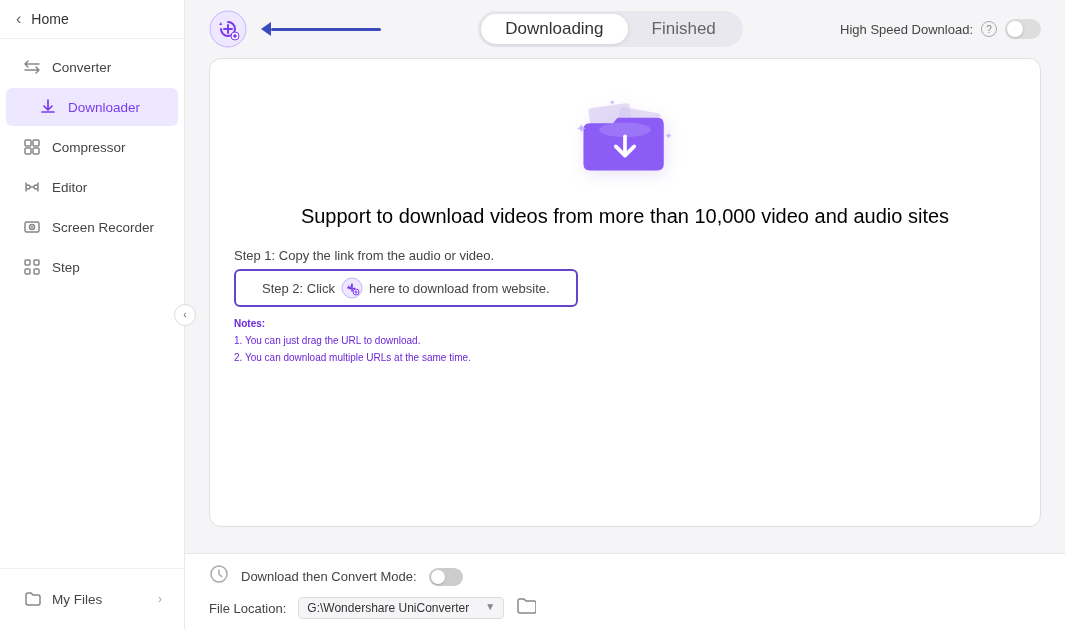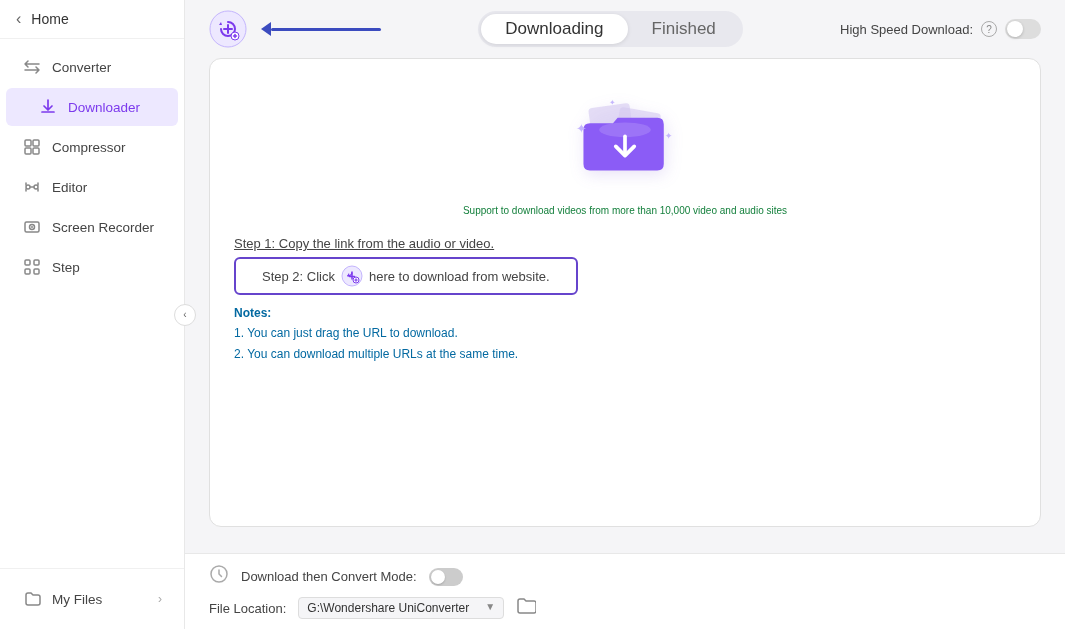--- a/index.html
+++ b/index.html
@@ -223,53 +223,52 @@
       position: relative;
       width: 120px;
       height: 100px;
       margin-bottom: 16px;
       display: flex;
       align-items: center;
       justify-content: center;
     }
 
     .support-text {
-      font-size: 10px;
-      color: #15803d;
+      font-size: 20px;
+      color: #000000;
       margin-bottom: 20px;
       text-align: center;
     }
 
     .steps-box {
       width: 100%;
       text-align: left;
     }
     .step-line {
       font-size: 13px;
       color: #444;
       margin-bottom: 6px;
       display: flex;
       align-items: center;
       gap: 6px;
-      text-decoration: underline;
     }
     .step2-box {
       border: 2px solid #6644cc;
       border-radius: 6px;
       padding: 6px 26px;
       display: inline-flex;
       align-items: center;
       gap: 6px;
       font-size: 13px;
       color: #444;
       margin-bottom: 8px;
     }
     .notes-section {
-      font-size: 12px;
-      color: #0369a1;
+      font-size: 10px;
+      color: #6d28d9;
       line-height: 1.7;
     }
     .notes-title { font-weight: 600; }
 
     
     .bottombar {
       background: #fff;
       border-top: 1px solid #e8e8e8;
       padding: 10px 24px;
       display: flex;

